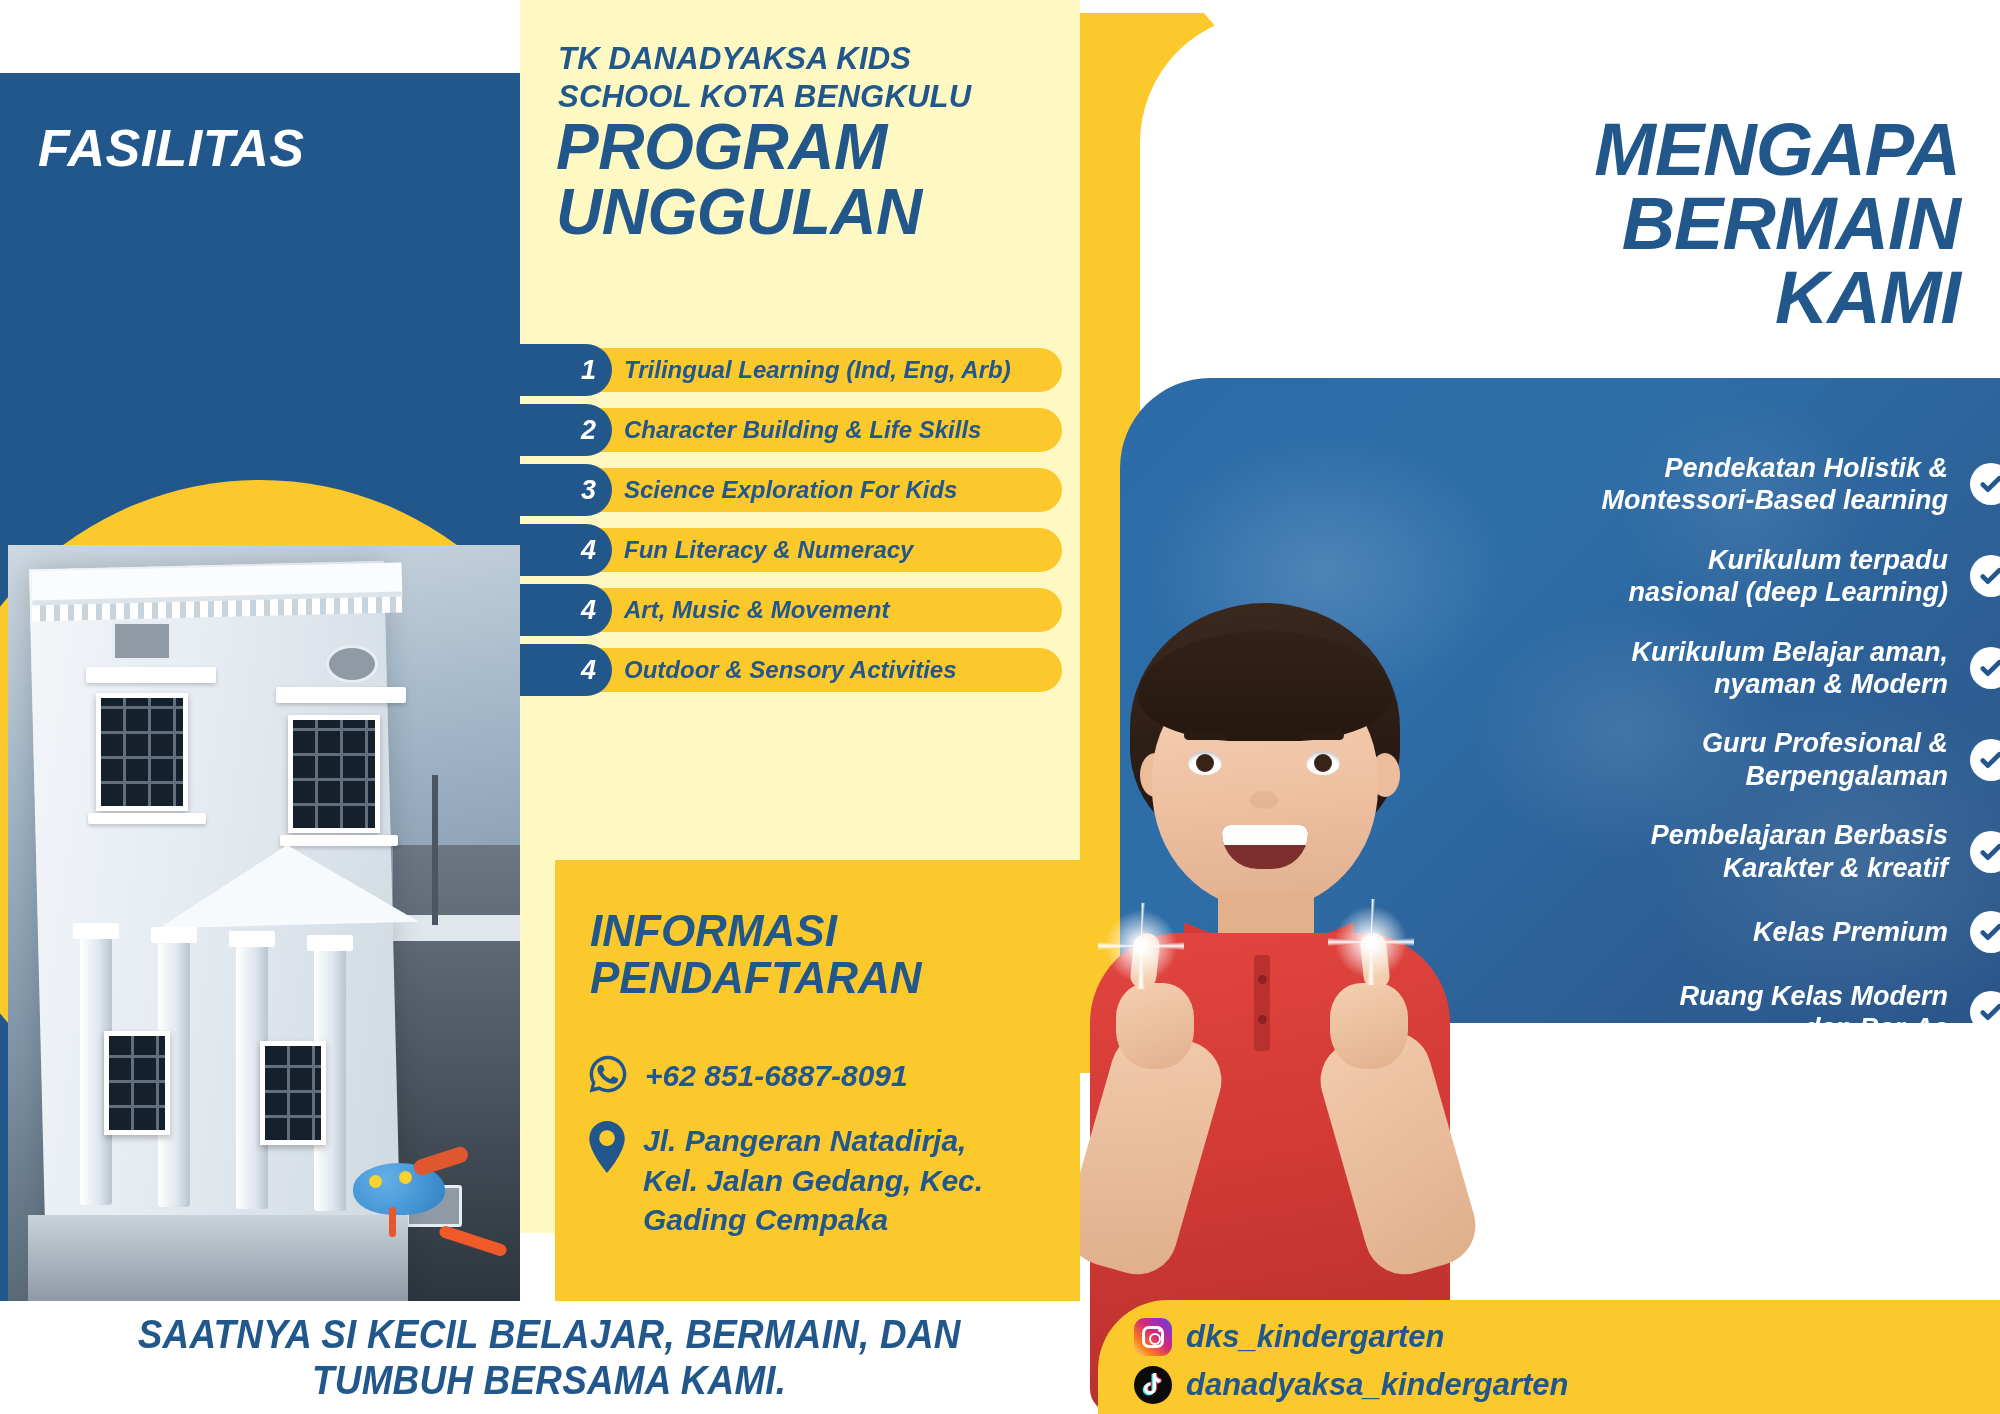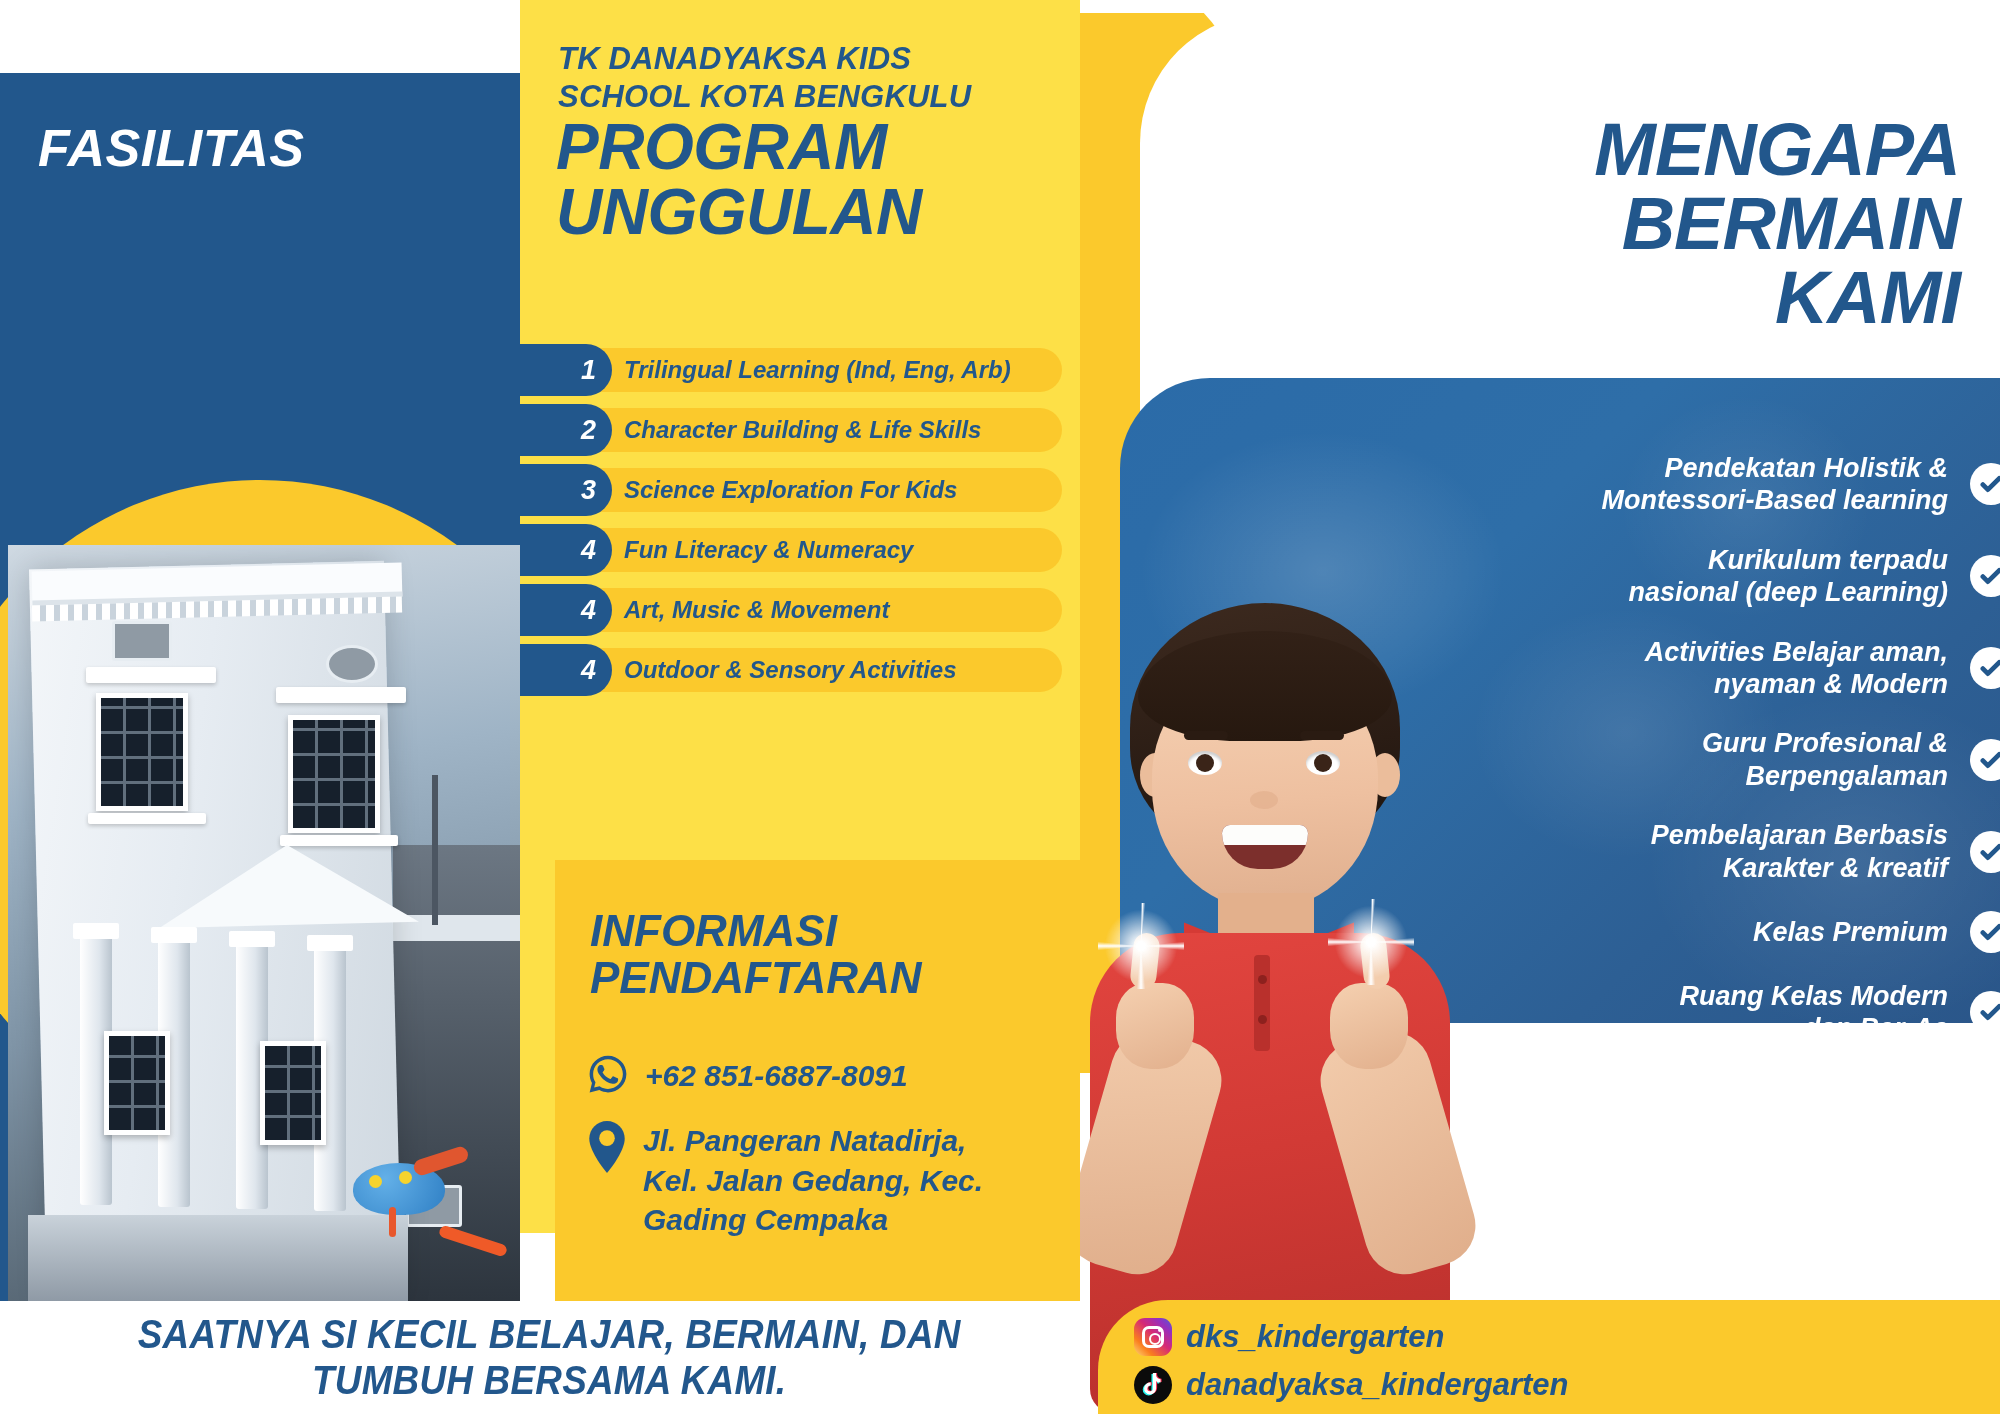--- a/index.html
+++ b/index.html
@@ -125,21 +125,21 @@
     position:relative; padding-left:32px; margin-bottom:2px;
     font-size:28.5px; font-style:italic; color:#ffffff; line-height:1.17;
   }
   .fasilitas-list li::before {
     content:"•"; position:absolute; left:6px; top:-3px; font-size:32px;
   }
 
   
   .center-col {
     position:absolute; left:520px; top:0; width:560px; height:1233px;
-    background:#fde047;
+    background:#fef9c3;
   }
   .school-name {
     position:absolute; left:38px; top:40px; width:470px;
     font-size:31px; font-weight:900; font-style:italic; color:#22578C;
     line-height:1.22; letter-spacing:.2px;
   }
   .program-title {
     position:absolute; left:36px; top:115px; width:520px;
     font-size:64px; font-weight:900; font-style:italic; color:#22578C;
     line-height:1.02; letter-spacing:-.5px;
@@ -519,21 +519,21 @@
           </div>
           <span class="check">
             <svg width="26" height="26" viewBox="0 0 24 24" aria-hidden="true">
               <path fill="none" stroke="#22578C" stroke-width="4.4" stroke-linecap="round" stroke-linejoin="round" d="M4.5 12.6l4.6 4.6L19.6 6.8"></path>
             </svg>
           </span>
         </div>
 
         <div class="why-row">
           <div class="why-text">
-            <div>Activities Belajar aman,</div>
+            <div>Kurikulum Belajar aman,</div>
             <div>nyaman &amp; Modern</div>
           </div>
           <span class="check">
             <svg width="26" height="26" viewBox="0 0 24 24" aria-hidden="true">
               <path fill="none" stroke="#22578C" stroke-width="4.4" stroke-linecap="round" stroke-linejoin="round" d="M4.5 12.6l4.6 4.6L19.6 6.8"></path>
             </svg>
           </span>
         </div>
 
         <div class="why-row">

